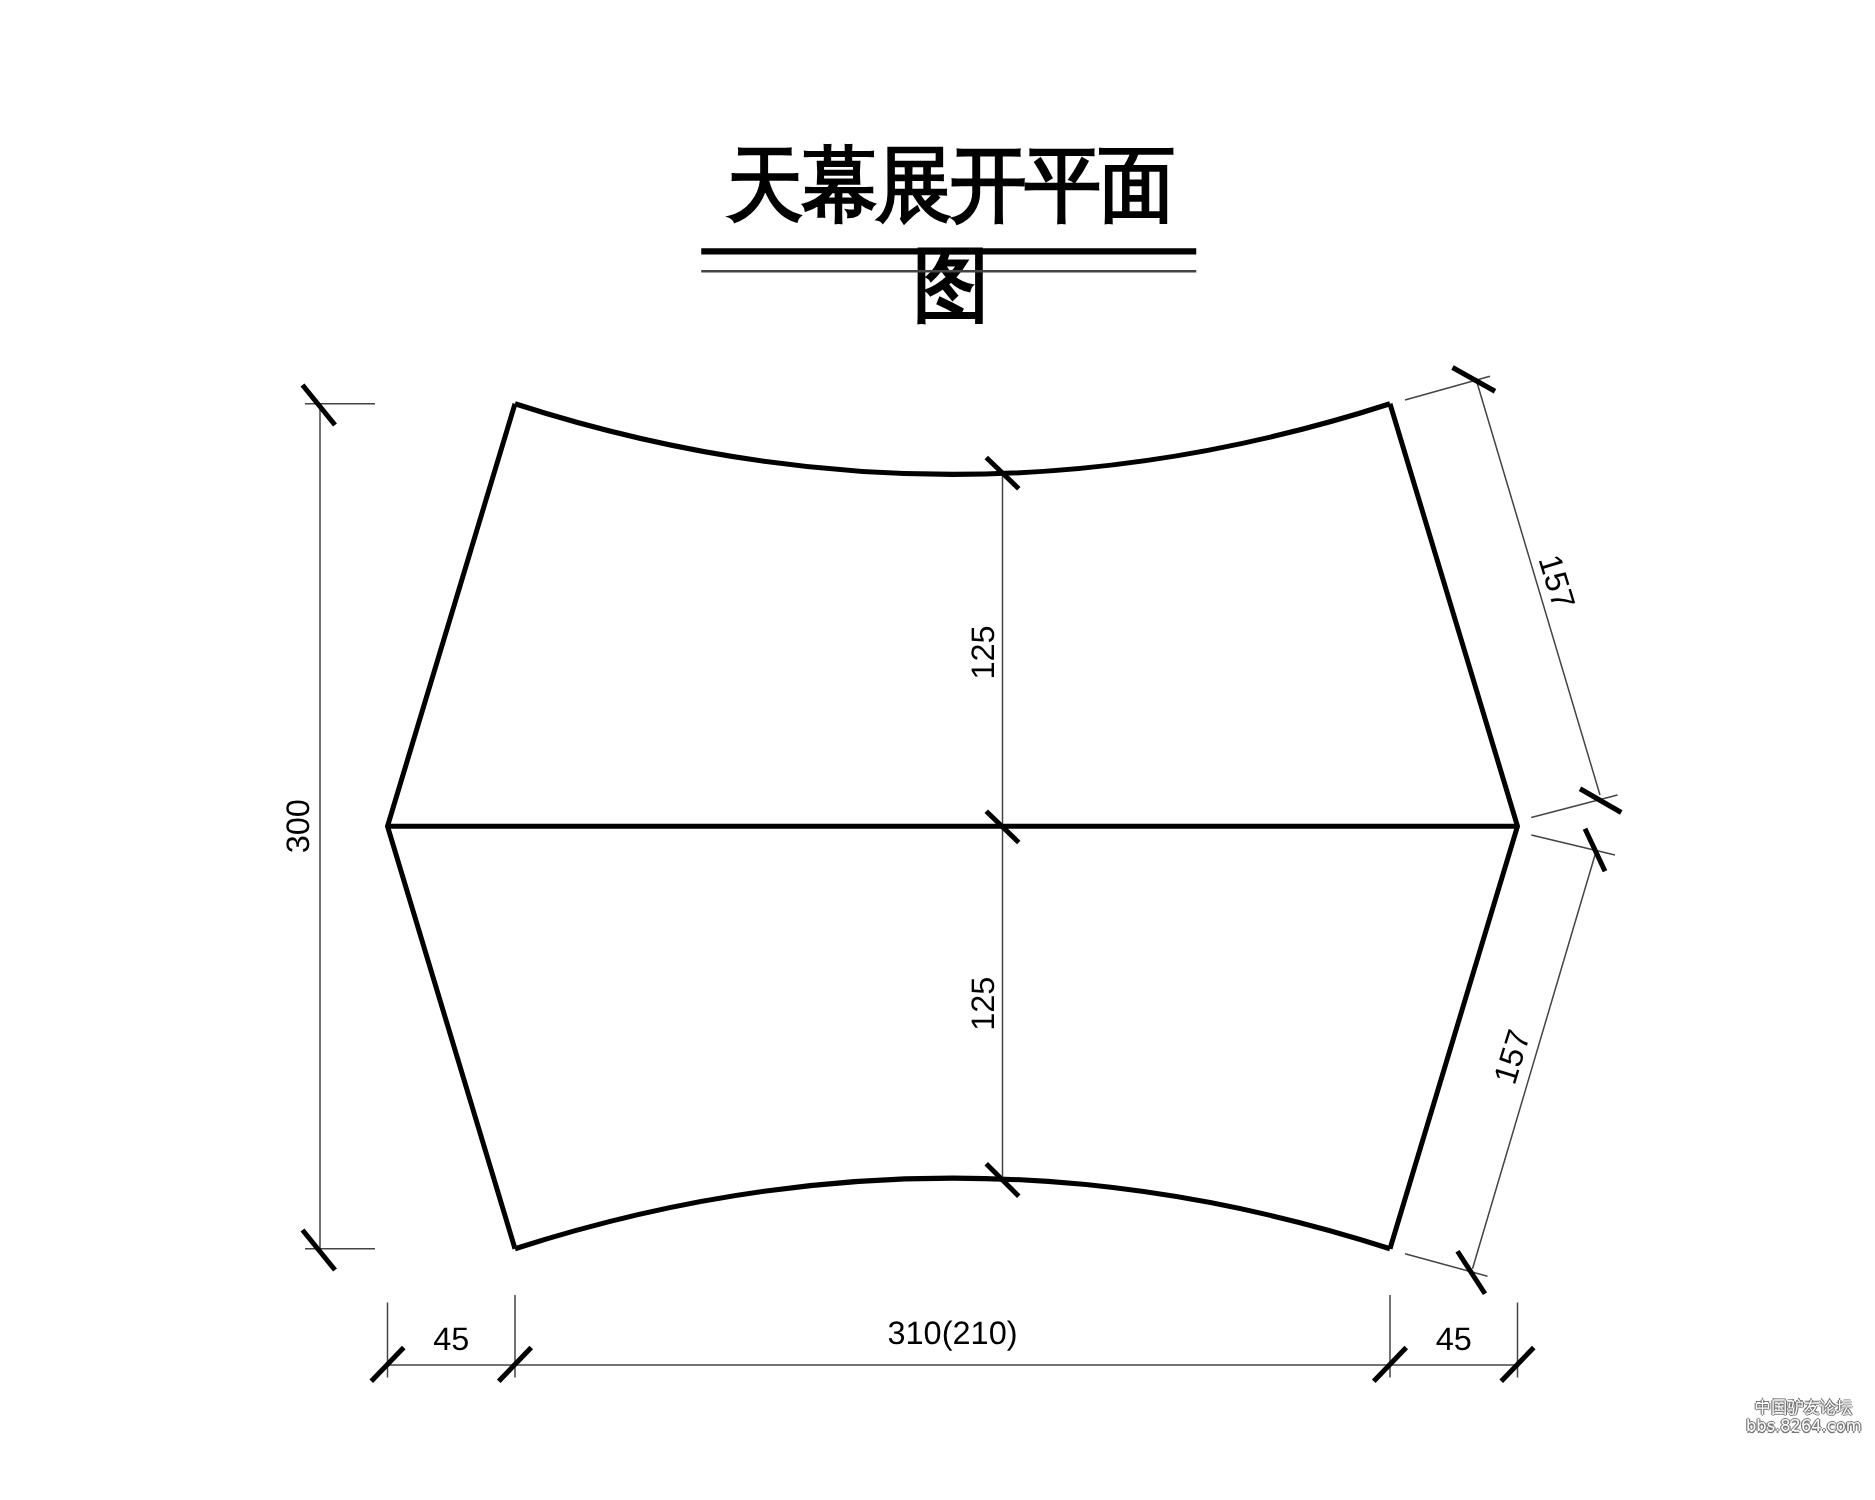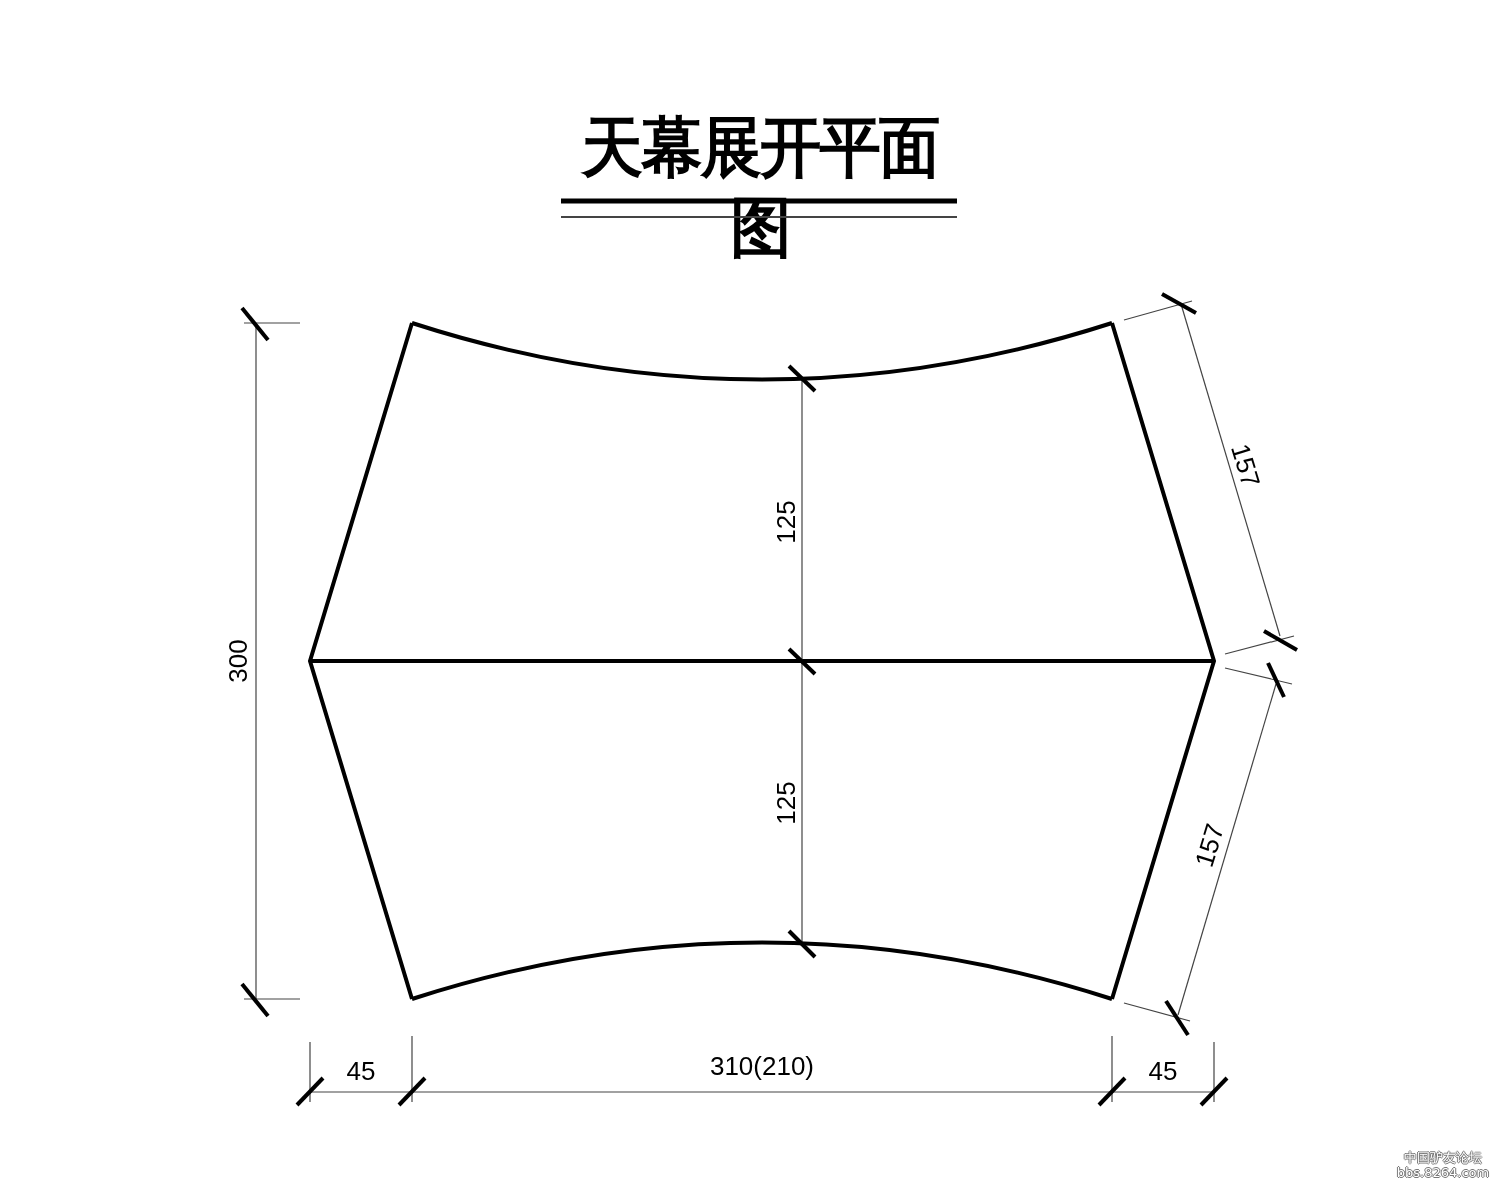--- a/index.html
+++ b/index.html
@@ -1,20 +1,20 @@
 <!DOCTYPE html>
 <html><head>
 <meta charset="utf-8">
 <style>
   html, body { margin:0; padding:0; background:#ffffff; }
   body { width:1500px; height:1200px; position:relative; overflow:hidden; font-family:"Liberation Sans", sans-serif; }
   #drawing { position:absolute; left:0; top:0; width:1500px; height:1200px; }
   .title { position:absolute; left:560px; top:108px; width:400px; text-align:center; font-family:"DejaVu Sans", sans-serif; font-size:66px; font-weight:bold; color:#000; letter-spacing:-2px; line-height:80px; transform:scaleX(0.93); transform-origin:center; }
   .dimtxt { font-family:"Liberation Sans Narrow","Liberation Sans", sans-serif; font-size:26px; fill:#000; }
-  .watermark { position:absolute; left:1393px; top:1150px; width:100px; text-align:center; font-family:"DejaVu Sans", sans-serif; font-size:13px; line-height:15px; color:#fff; text-shadow:-1px 0 #777,1px 0 #777,0 -1px #777,0 1px #777; }
+  .watermark { position:absolute; left:1393px; top:1119px; width:100px; text-align:center; font-family:"DejaVu Sans", sans-serif; font-size:13px; line-height:15px; color:#fff; text-shadow:-1px 0 #777,1px 0 #777,0 -1px #777,0 1px #777; }
 </style>
 </head>
 <body>
 
 <div class="title">天幕展开平面图</div>
 
 <svg id="drawing" viewBox="0 0 1500 1200" xmlns="http://www.w3.org/2000/svg">
 
   <g>
     <line x1="561" y1="201" x2="957" y2="201" stroke="#000" stroke-width="5"></line>

